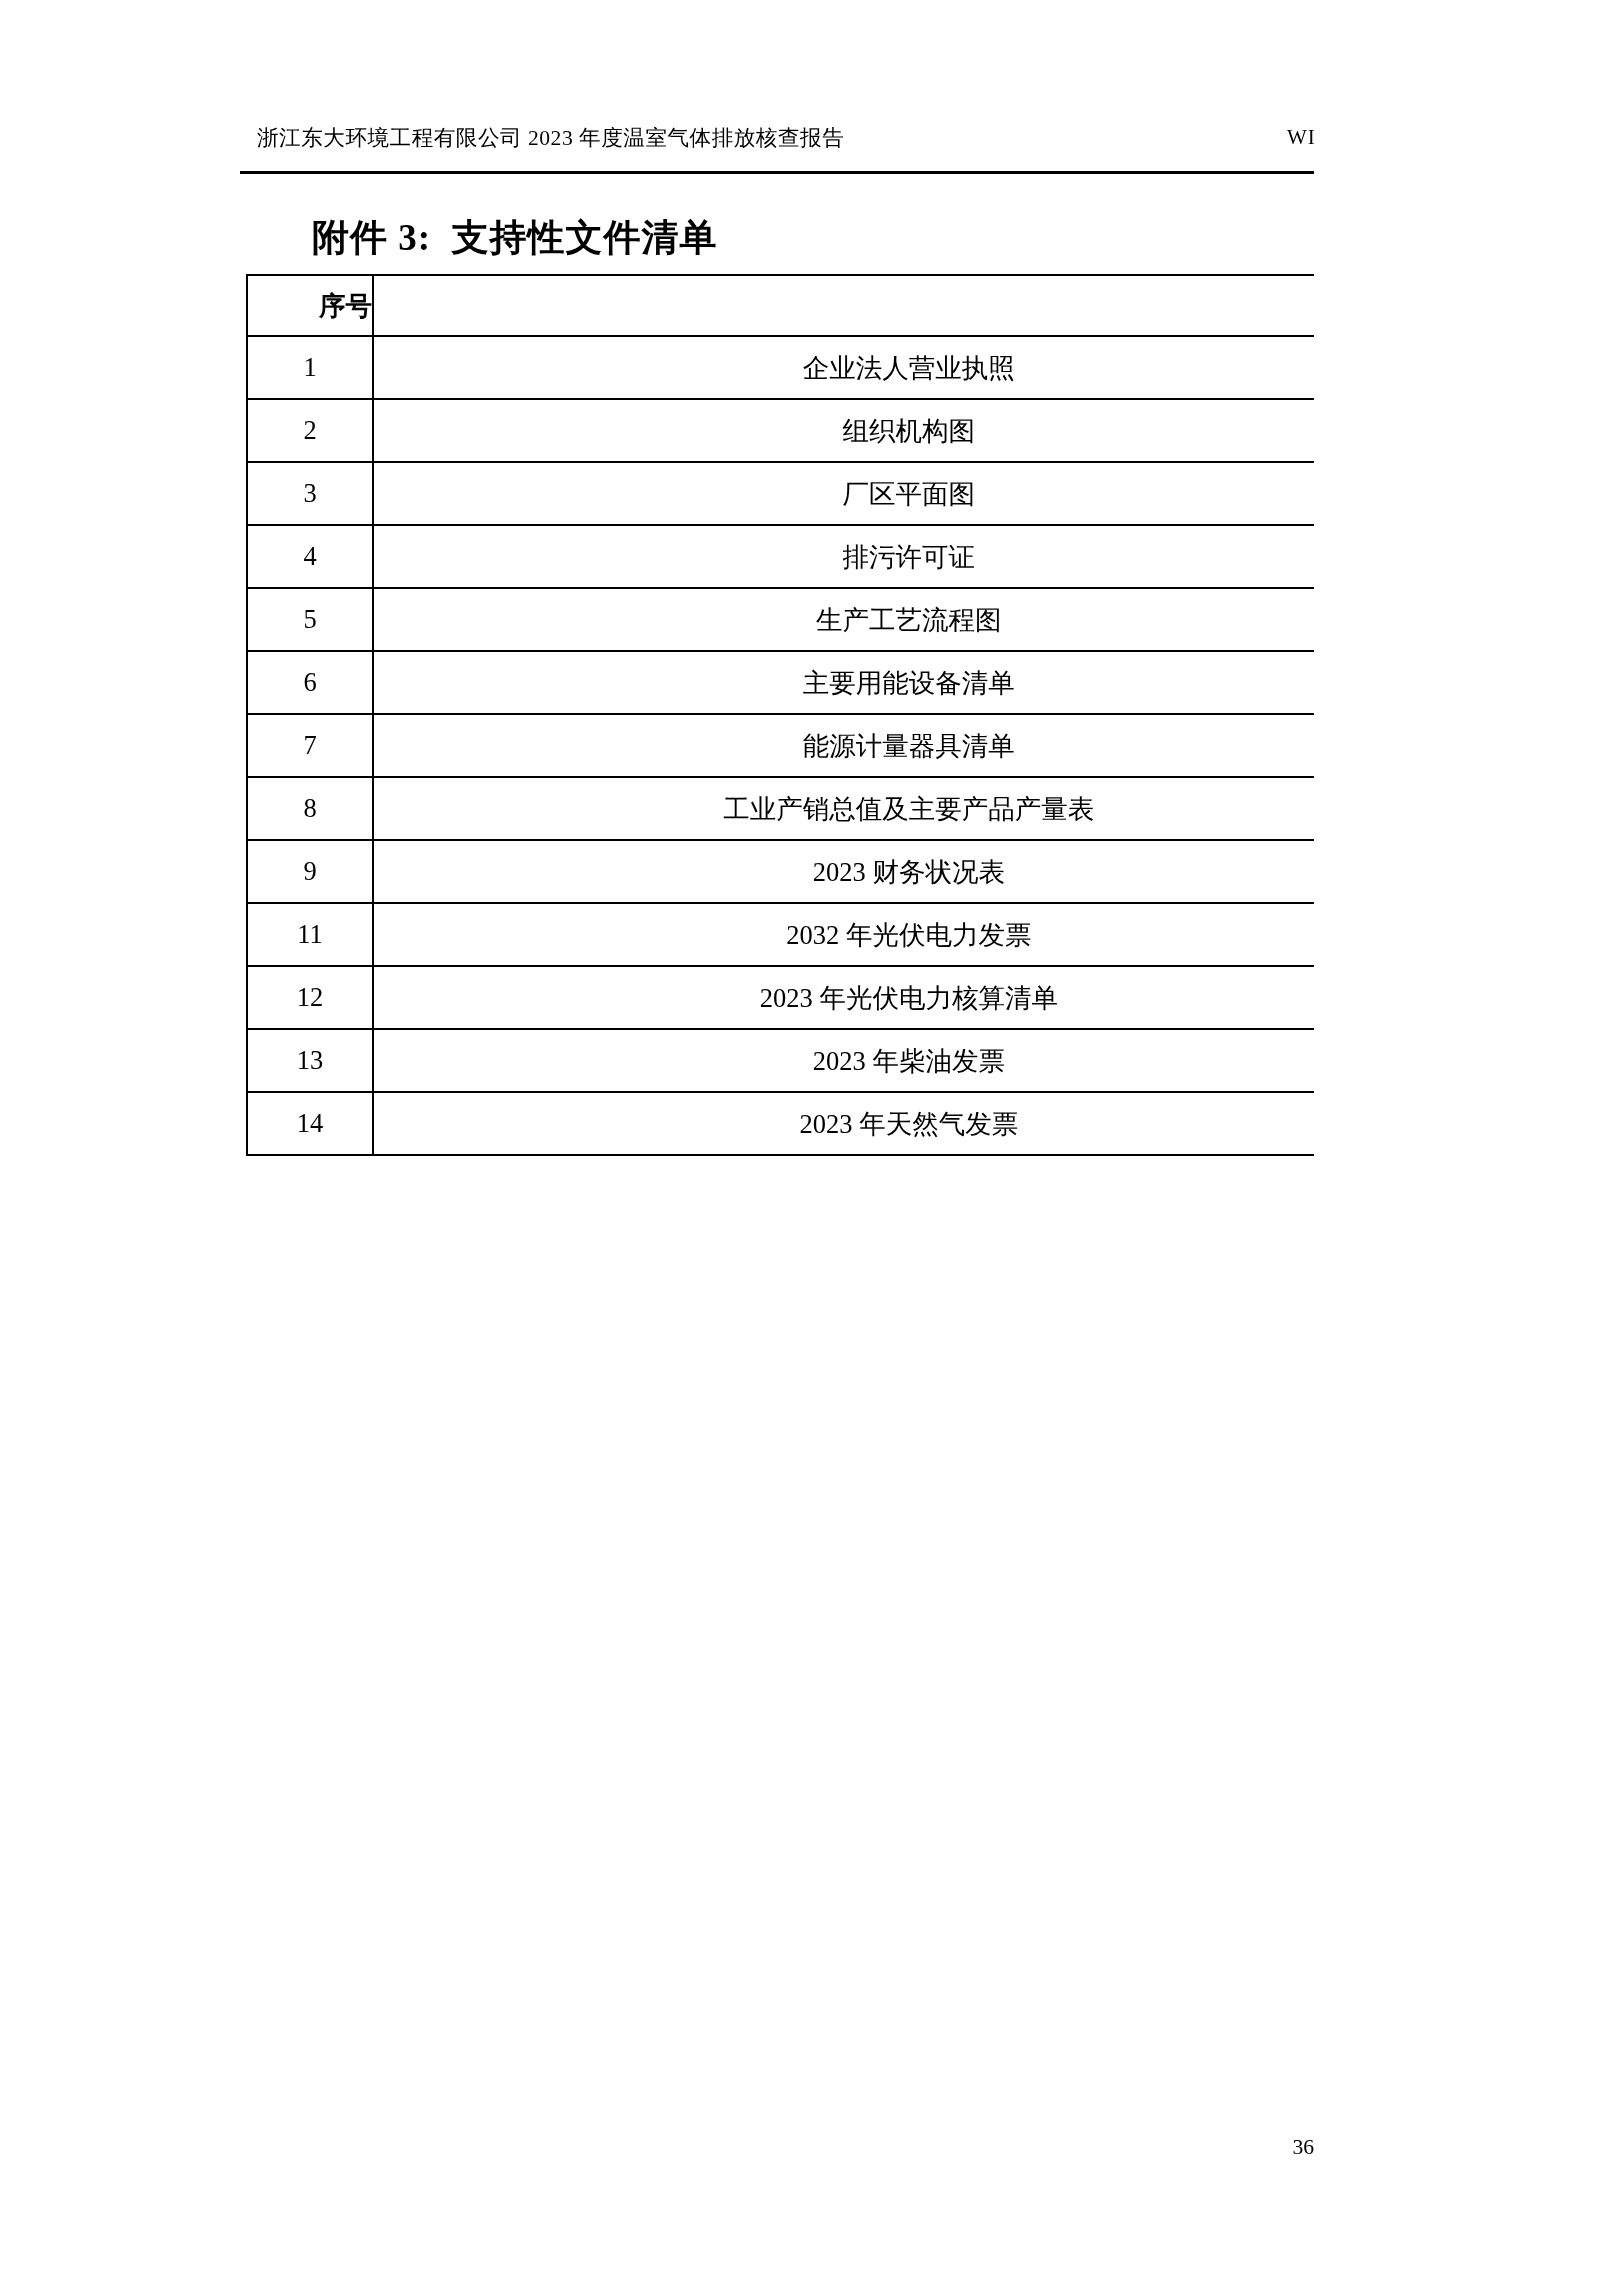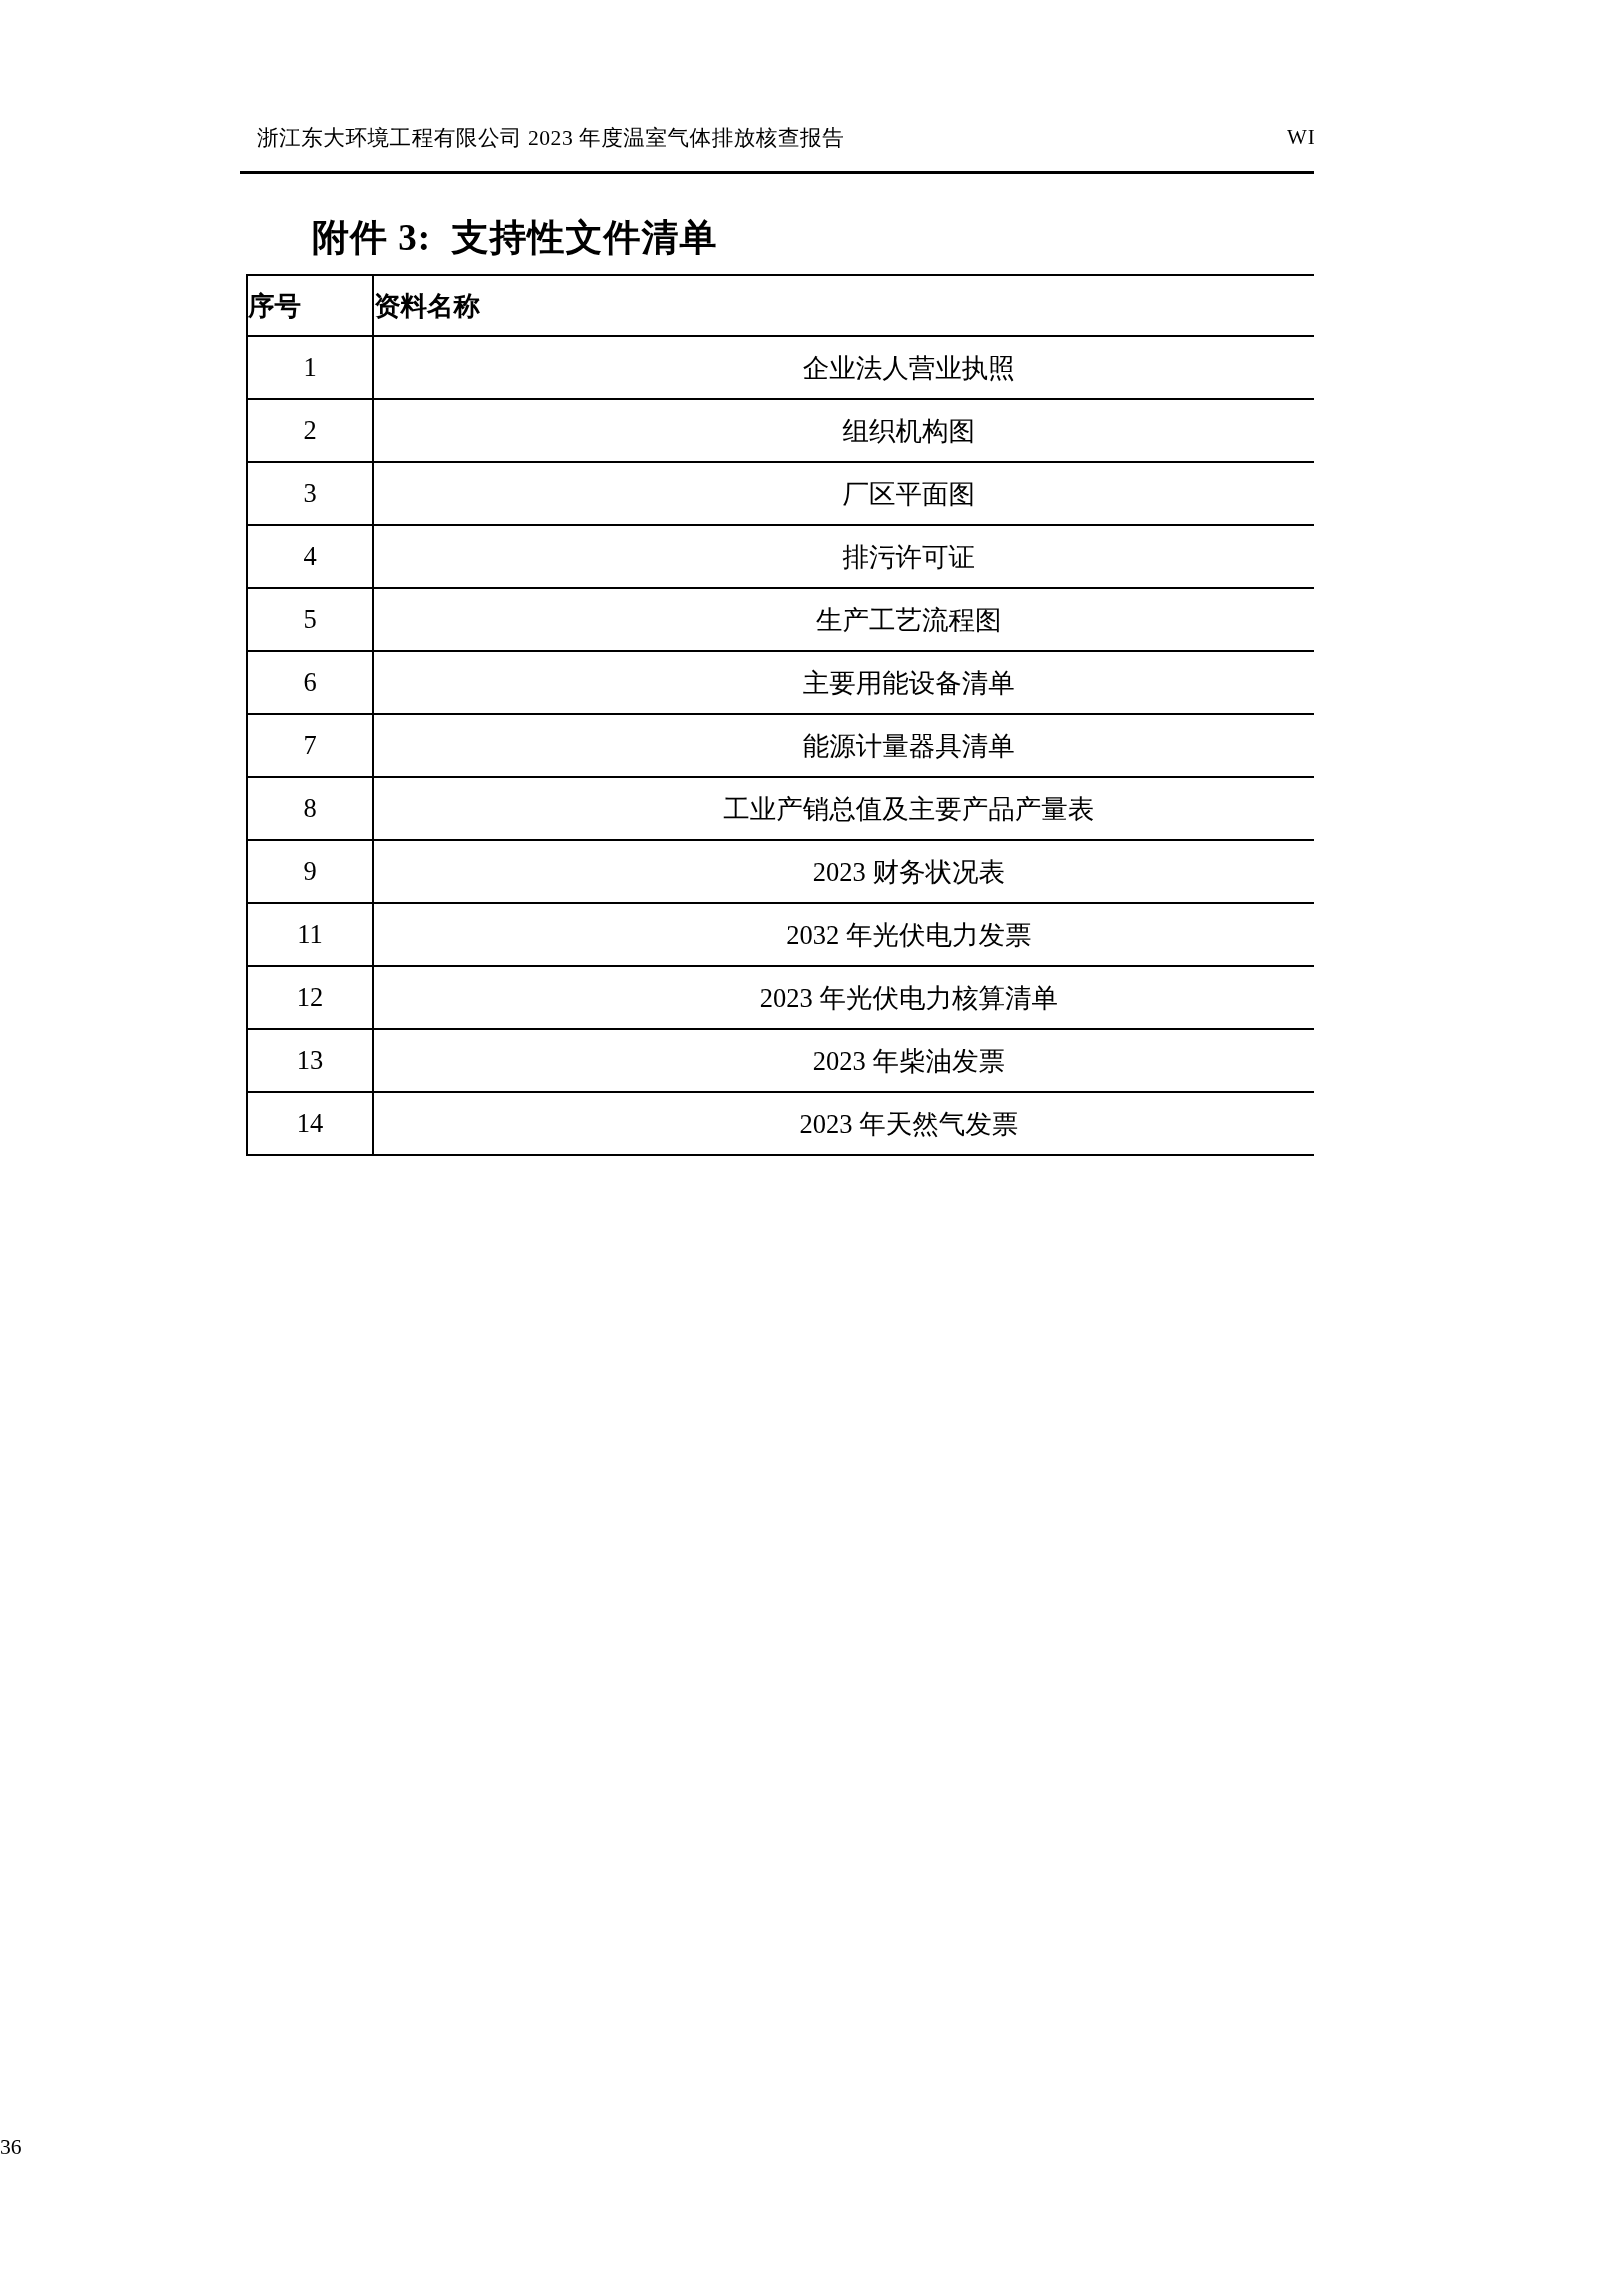--- a/index.html
+++ b/index.html
@@ -63,40 +63,40 @@
     border: 2px solid #000000;
     font-size: 26.5px;
     font-weight: normal;
     padding: 0;
     overflow: hidden;
   }
   .doc-table thead tr { height: 61px; }
   .doc-table tbody tr { height: 63px; }
   .doc-table th {
     font-weight: bold;
-    text-align: left;
+    text-align: right;
     vertical-align: middle;
     border-bottom-width: 2.9px;
   }
   .doc-table td.cell-no {
     text-align: center;
     vertical-align: middle;
   }
   .doc-table td.cell-name {
     text-align: center;
     vertical-align: middle;
     padding-left: 15.7px;
     white-space: pre;
   }
   .page-number {
     position: absolute;
     left: 0;
     top: 2135px;
     width: 100%;
-    text-align: left;
+    text-align: right;
     font-size: 21.6px;
   }
 </style>
 </head>
 <body>
 
 <div class="page">
 
   <div class="hdr-left">浙江东大环境工程有限公司 2023 年度温室气体排放核查报告</div>
 

